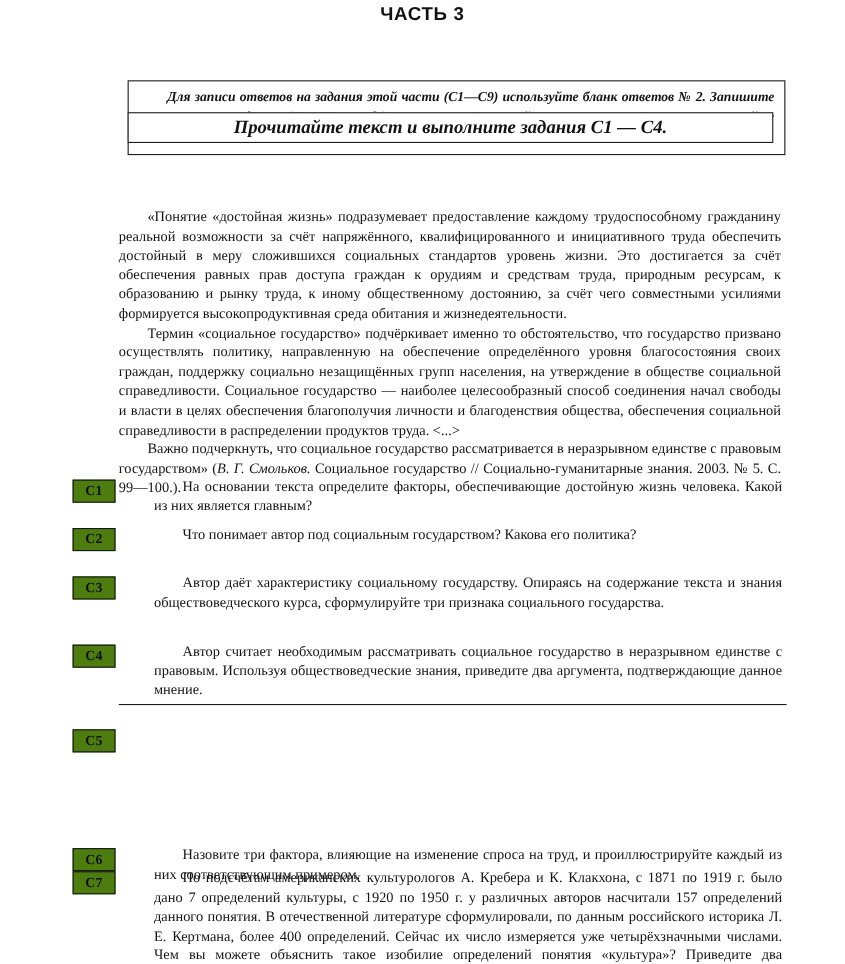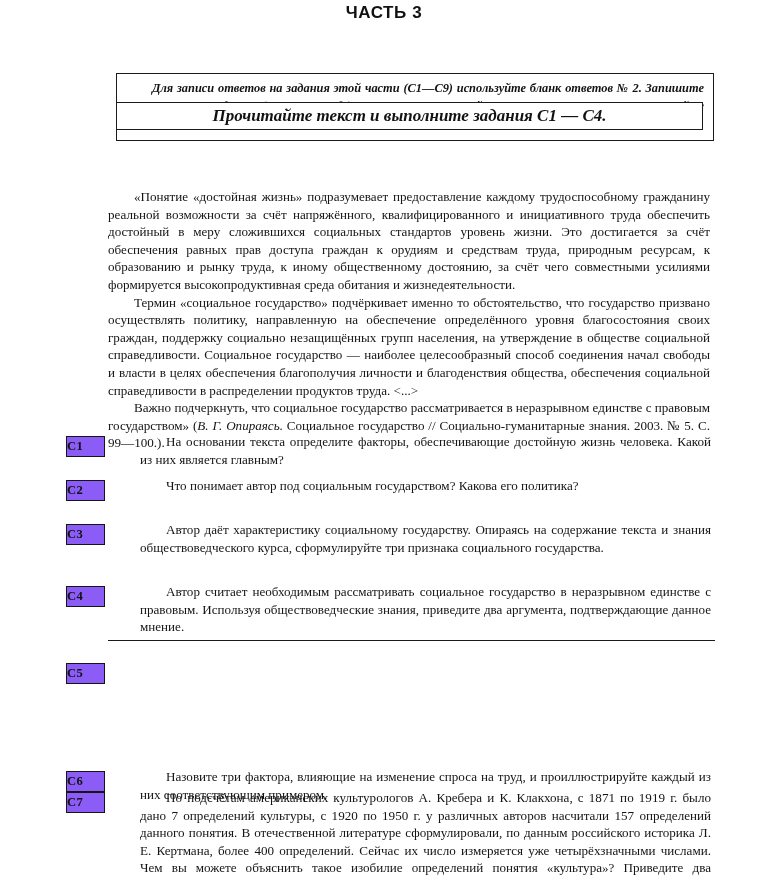--- a/index.html
+++ b/index.html
@@ -105,22 +105,23 @@
     left: 0;
     top: 3px;
     width: 39px;
     height: 21px;
     border: 1.6px solid #151515;
     box-sizing: border-box;
     font-family: "Liberation Serif", "DejaVu Serif", serif;
     font-weight: bold;
     font-size: 12.6px;
     line-height: 18px;
+    text-align: center;
     letter-spacing: 0.4px;
-    background: #8b5cf6;
+    background: #4d7c0f;
     color: #111;
   }
   .task-body {
     margin-left: 74px;
     font-size: 13.1px;
     line-height: 17.6px;
     text-align: justify;
     text-indent: 26px;
     color: #141414;
   }
@@ -146,21 +147,21 @@
     <div class="instr-text">Для записи ответов на задания этой части (С1—С9) используйте бланк ответов № 2. Запишите сначала номер задания (С1, С2 и т. д.), а затем развёрнутый ответ на него. Ответы записывайте чётко и разборчиво.</div>
   </div>
 
   <div class="instr-box two">
     <div class="instr-text centered">Прочитайте текст и выполните задания С1 — С4.</div>
   </div>
 
   <div class="passage">
     <p>«Понятие «достойная жизнь» подразумевает предоставление каждому трудоспособному гражданину реальной возможности за счёт напряжённого, квалифицированного и инициативного труда обеспечить достойный в меру сложившихся социальных стандартов уровень жизни. Это достигается за счёт обеспечения равных прав доступа граждан к орудиям и средствам труда, природным ресурсам, к образованию и рынку труда, к иному общественному достоянию, за счёт чего совместными усилиями формируется высокопродуктивная среда обитания и жизнедеятельности.</p>
     <p>Термин «социальное государство» подчёркивает именно то обстоятельство, что государство призвано осуществлять политику, направленную на обеспечение определённого уровня благосостояния своих граждан, поддержку социально незащищённых групп населения, на утверждение в обществе социальной справедливости. Социальное государство — наиболее целесообразный способ соединения начал свободы и власти в целях обеспечения благополучия личности и благоденствия общества, обеспечения социальной справедливости в распределении продуктов труда. &lt;...&gt;</p>
-    <p class="cite-line"><span>Важно подчеркнуть, что социальное государство рассматривается в неразрывном единстве с правовым государством» (</span><span class="src-italic">В. Г. Опираясь.</span><span> Социальное государство // Социально-гуманитарные знания. 2003. № 5. С. 99—100.).</span></p>
+    <p class="cite-line"><span>Важно подчеркнуть, что социальное государство рассматривается в неразрывном единстве с правовым государством» (</span><span class="src-italic">В. Г. Смольков.</span><span> Социальное государство // Социально-гуманитарные знания. 2003. № 5. С. 99—100.).</span></p>
   </div>
 
   <div class="task" style="top:433px;">
     <div class="task-code">С1</div>
     <div class="task-body">На основании текста определите факторы, обеспечивающие достойную жизнь человека. Какой из них является главным?</div>
   </div>
 
   <div class="task" style="top:477px;">
     <div class="task-code">С2</div>
     <div class="task-body">Что понимает автор под социальным государством? Какова его политика?</div>

